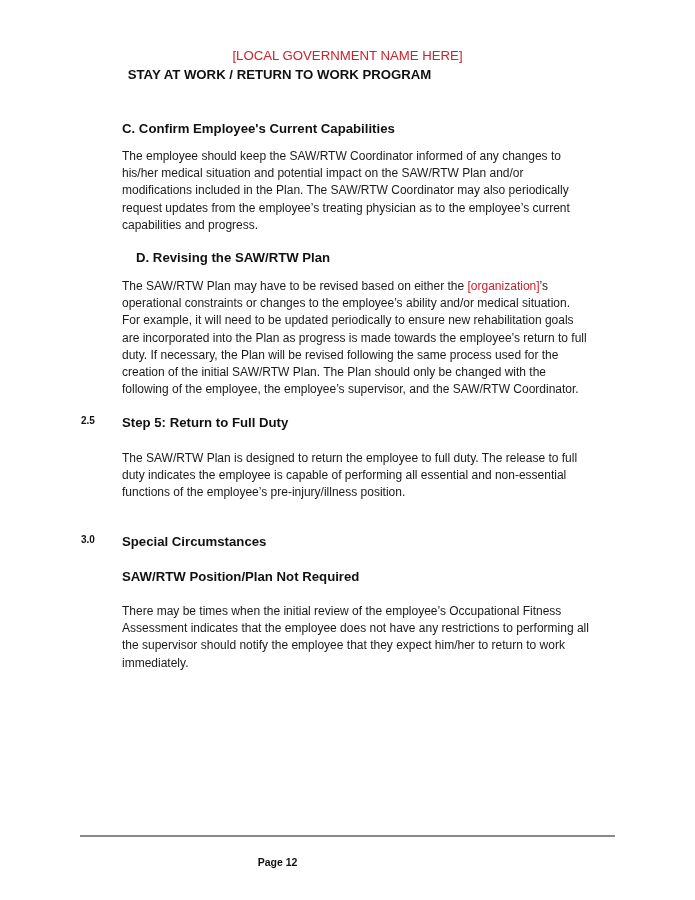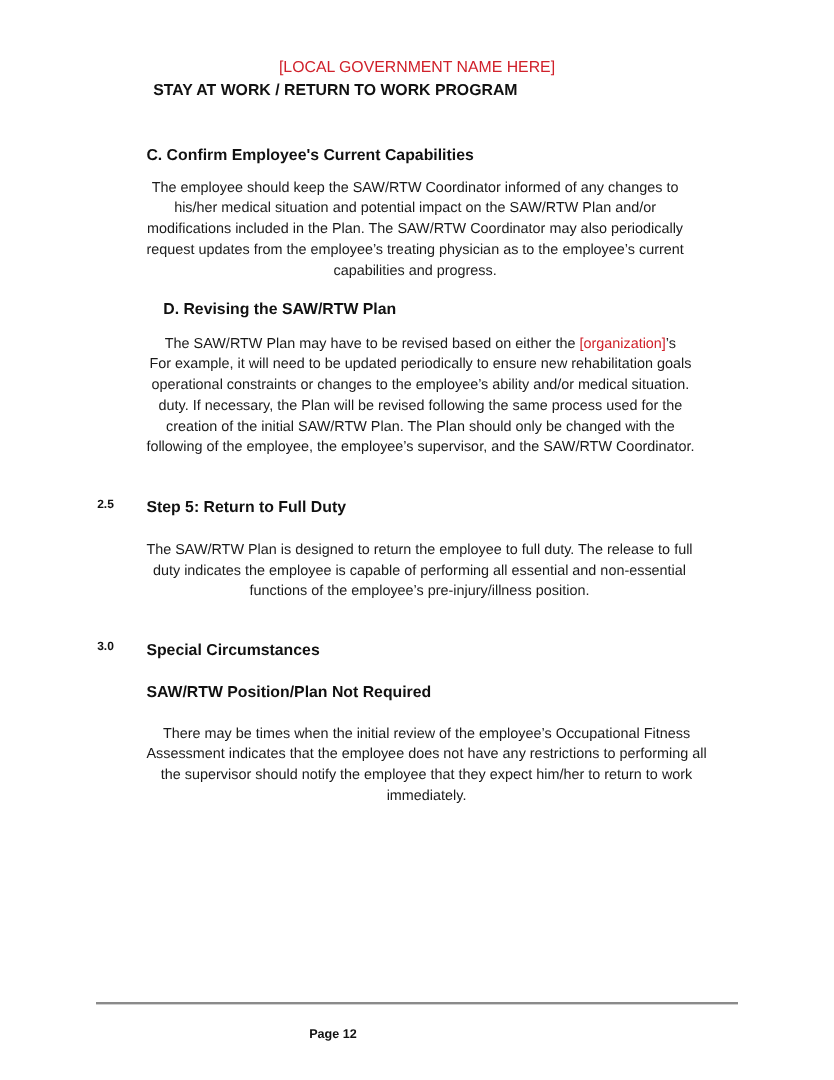--- a/index.html
+++ b/index.html
@@ -1,18 +1,18 @@
 <!DOCTYPE html>
 <html><head>
   <meta charset="utf-8">
   <style>
     html, body { margin:0; padding:0; background:#ffffff; }
     body { width:695px; height:900px; position:relative; overflow:hidden;
            font-family:"Liberation Sans", sans-serif; color:#1a1a1a; }
-    .abs { position:absolute;text-align:center; }
+    .abs { position:absolute; }
     .hdr1 { left:0; width:695px; top:48px; text-align:center; font-size:13.2px; color:#d0202a; }
     .hdr2 { left:0; width:559px; top:67px; text-align:center; font-size:13.2px; font-weight:bold; color:#111; }
     .h { font-size:13.2px; font-weight:bold; color:#111; white-space:nowrap; }
     .p { font-size:12px; line-height:17.2px; color:#1a1a1a; }
     .p .line { display:block; white-space:nowrap; }
     .red { color:#d0202a; }
     .num { font-size:10px; font-weight:bold; color:#111; }
     .rule { left:80px; width:535px; top:835px; height:2px; background:#8a8a8a; }
     .pagenum { left:0; width:555px; top:856px; text-align:center; font-size:10.5px; font-weight:bold; color:#111; }
   </style>
@@ -27,22 +27,23 @@
   <span class="line">The employee should keep the SAW/RTW Coordinator informed of any changes to</span>
   <span class="line">his/her medical situation and potential impact on the SAW/RTW Plan and/or</span>
   <span class="line">modifications included in the Plan. The SAW/RTW Coordinator may also periodically</span>
   <span class="line">request updates from the employee’s treating physician as to the employee’s current</span>
   <span class="line">capabilities and progress.</span>
 </div>
 
 <div class="abs h" style="left:122px; top:250px;margin-left:14px;">D.  Revising the SAW/RTW Plan</div>
 <div class="abs p" style="left:122px; top:278px;">
   <span class="line"><span>The SAW/RTW Plan may have to be revised based on either the </span><span class="red">[organization]</span><span>’s</span></span>
+  <span class="line">operational constraints or changes to the employee’s ability and/or medical situation.</span>
   <span class="line">For example, it will need to be updated periodically to ensure new rehabilitation goals</span>
-  <span class="line">operational constraints or changes to the employee’s ability and/or medical situation.</span>
+  <span class="line">are incorporated into the Plan as progress is made towards the employee’s return to full</span>
   <span class="line">duty. If necessary, the Plan will be revised following the same process used for the</span>
   <span class="line">creation of the initial SAW/RTW Plan. The Plan should only be changed with the</span>
   <span class="line">following of the employee, the employee’s supervisor, and the SAW/RTW Coordinator.</span>
 </div>
 
 <div class="abs num" style="left:81px; top:415px;">2.5</div>
 <div class="abs h" style="left:122px; top:415px;">Step 5: Return to Full Duty</div>
 <div class="abs p" style="left:122px; top:450px;">
   <span class="line">The SAW/RTW Plan is designed to return the employee to full duty. The release to full</span>
   <span class="line">duty indicates the employee is capable of performing all essential and non-essential</span>

